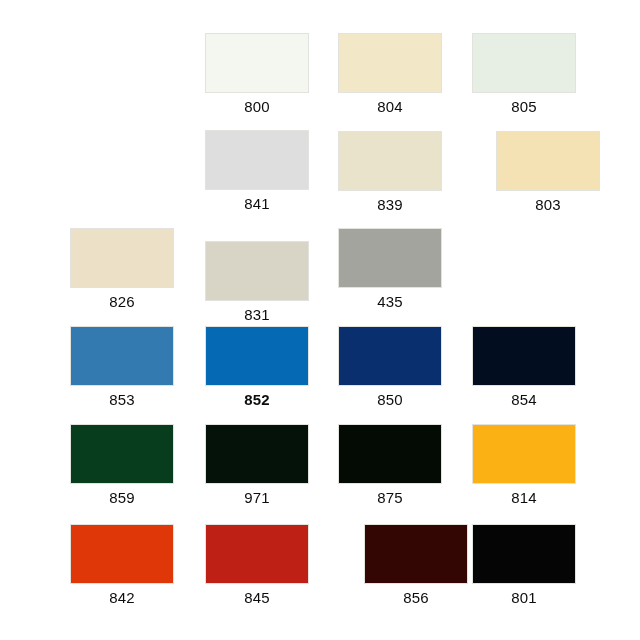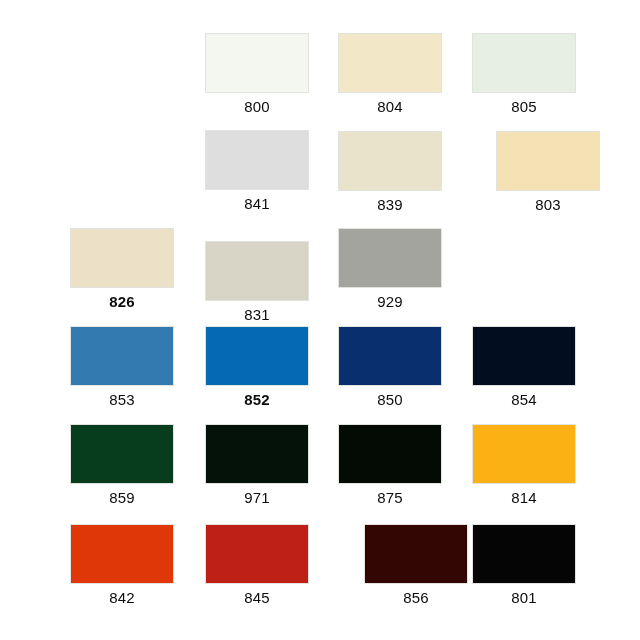--- a/index.html
+++ b/index.html
@@ -67,31 +67,31 @@
       <span class="swatch-label">841</span>
     </div>
     <div class="swatch-cell" style="left: 338px; top: 131px;">
       <span class="swatch-chip" style="background: rgb(233, 227, 204);"></span>
       <span class="swatch-label">839</span>
     </div>
     <div class="swatch-cell" style="left: 472px; top: 131px; margin-left: 24px;">
       <span class="swatch-chip" style="background: rgb(244, 225, 180);"></span>
       <span class="swatch-label">803</span>
     </div>
-    <div class="swatch-cell" style="left: 70px; top: 228px; font-weight: bold;">
+    <div class="swatch-cell" style="left: 70px; top: 228px;">
       <span class="swatch-chip" style="background: rgb(236, 224, 198);"></span>
       <span class="swatch-label">826</span>
     </div>
     <div class="swatch-cell" style="left: 205px; top: 241px;">
       <span class="swatch-chip" style="background: rgb(216, 212, 198);"></span>
       <span class="swatch-label">831</span>
     </div>
     <div class="swatch-cell" style="left: 338px; top: 228px;">
       <span class="swatch-chip" style="background: rgb(164, 164, 159);"></span>
-      <span class="swatch-label">929</span>
+      <span class="swatch-label">435</span>
     </div>
     <div class="swatch-cell" style="left: 70px; top: 326px;">
       <span class="swatch-chip" style="background: rgb(51, 122, 176);"></span>
       <span class="swatch-label">853</span>
     </div>
     <div class="swatch-cell" style="left: 205px; top: 326px; font-weight: bold;">
       <span class="swatch-chip" style="background: rgb(5, 105, 180);"></span>
       <span class="swatch-label">852</span>
     </div>
     <div class="swatch-cell" style="left: 338px; top: 326px;">

